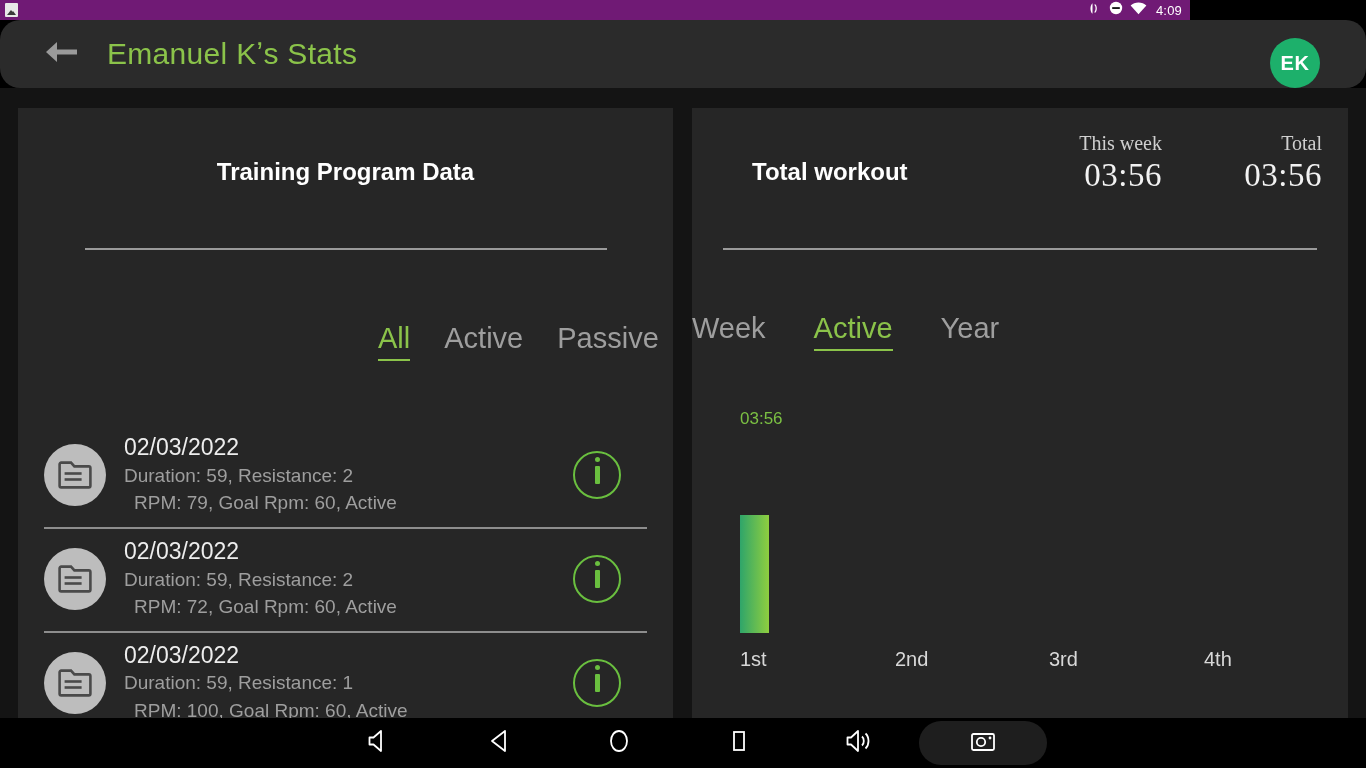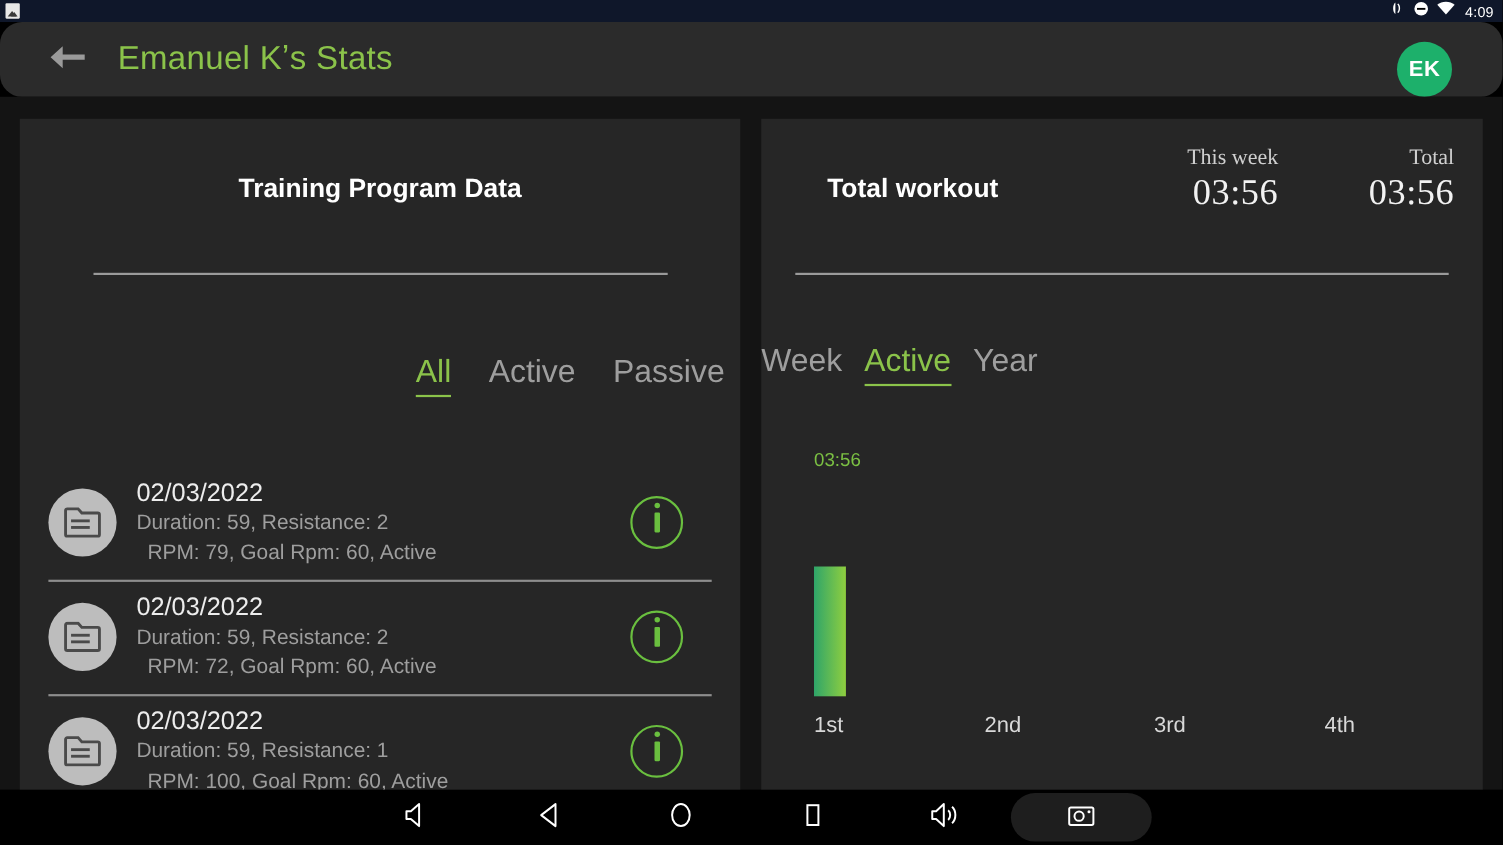--- a/index.html
+++ b/index.html
@@ -6,22 +6,22 @@
   * { margin:0; padding:0; box-sizing:border-box; }
   html, body {
     width:1366px; height:768px;
     background:#000;
     font-family:"Liberation Sans", sans-serif;
     overflow:hidden;
   }
 
   
   .statusbar{
-    position:absolute; top:0; left:0; width:1366px; height:20px;
-    background:#0f172a; color:#fff; display:flex; align-items:center;
+    position:absolute; top:0; left:0; width:1190px; height:20px;
+    background:#701a75; color:#fff; display:flex; align-items:center;
   }
   .statusbar .sb-left{ display:flex; align-items:center; padding-left:5px; }
   .sb-appicon{
     width:13px; height:14px; background:#e8e8e8; border-radius:1px;
     position:relative; overflow:hidden;
   }
   .sb-appicon::after{
     content:""; position:absolute; left:1.5px; bottom:2px;
     width:0; height:0;
     border-left:4px solid transparent; border-right:4px solid transparent;
@@ -86,21 +86,21 @@
 
   .divider{
     height:2px; background:#9a9a9a; margin:0 auto;
   }
   .divider-left{ width:522px; }
   .divider-right{ width:594px; }
 
   
   .tabrow{ display:flex; align-items:flex-start; }
   .tabrow-left{ margin-top:72px; padding-left:360px; gap:34px; }
-  .tabrow-right{ margin-top:62px; gap:20px; }
+  .tabrow-right{ margin-top:62px; gap:48px; }
   .tab{
     color:#9e9e9e; font-size:29px; cursor:pointer; padding-bottom:6px;
     position:relative; white-space:nowrap;
   }
   .tab.active{ color:#8bc34a; }
   .tab.active::after{
     content:""; position:absolute; left:0; right:0; bottom:0;
     height:2px; background:#8bc34a;
   }
 

